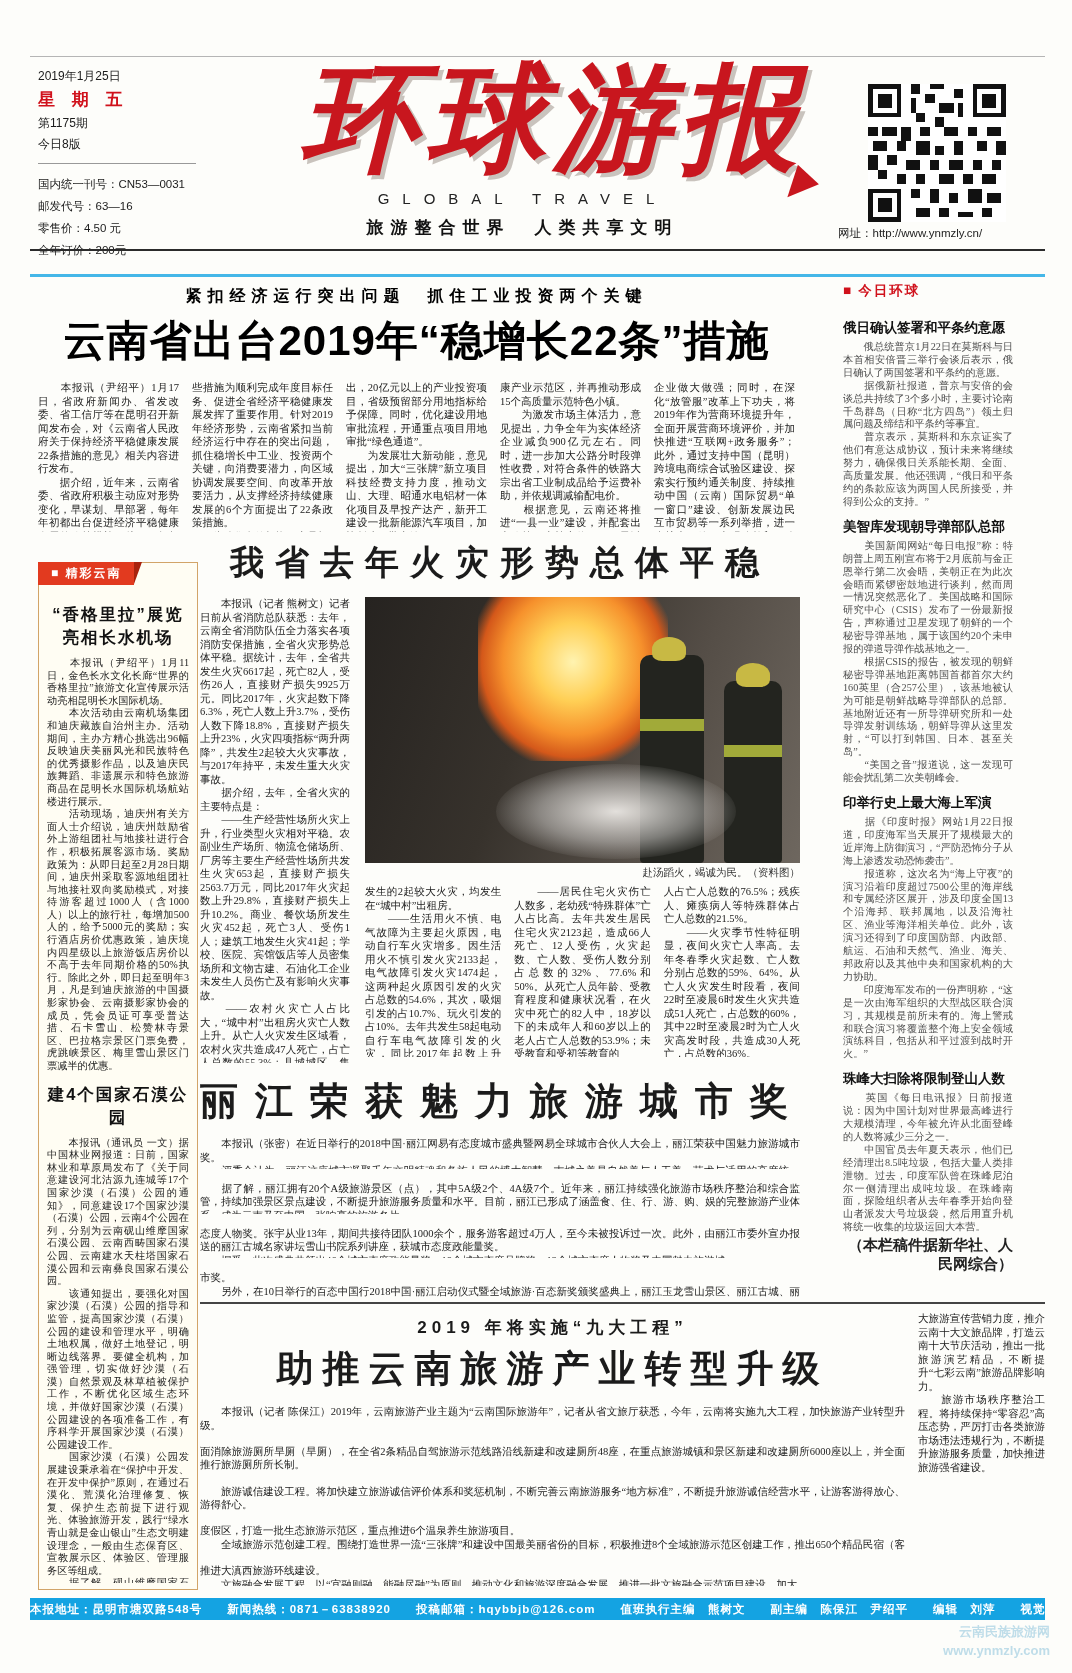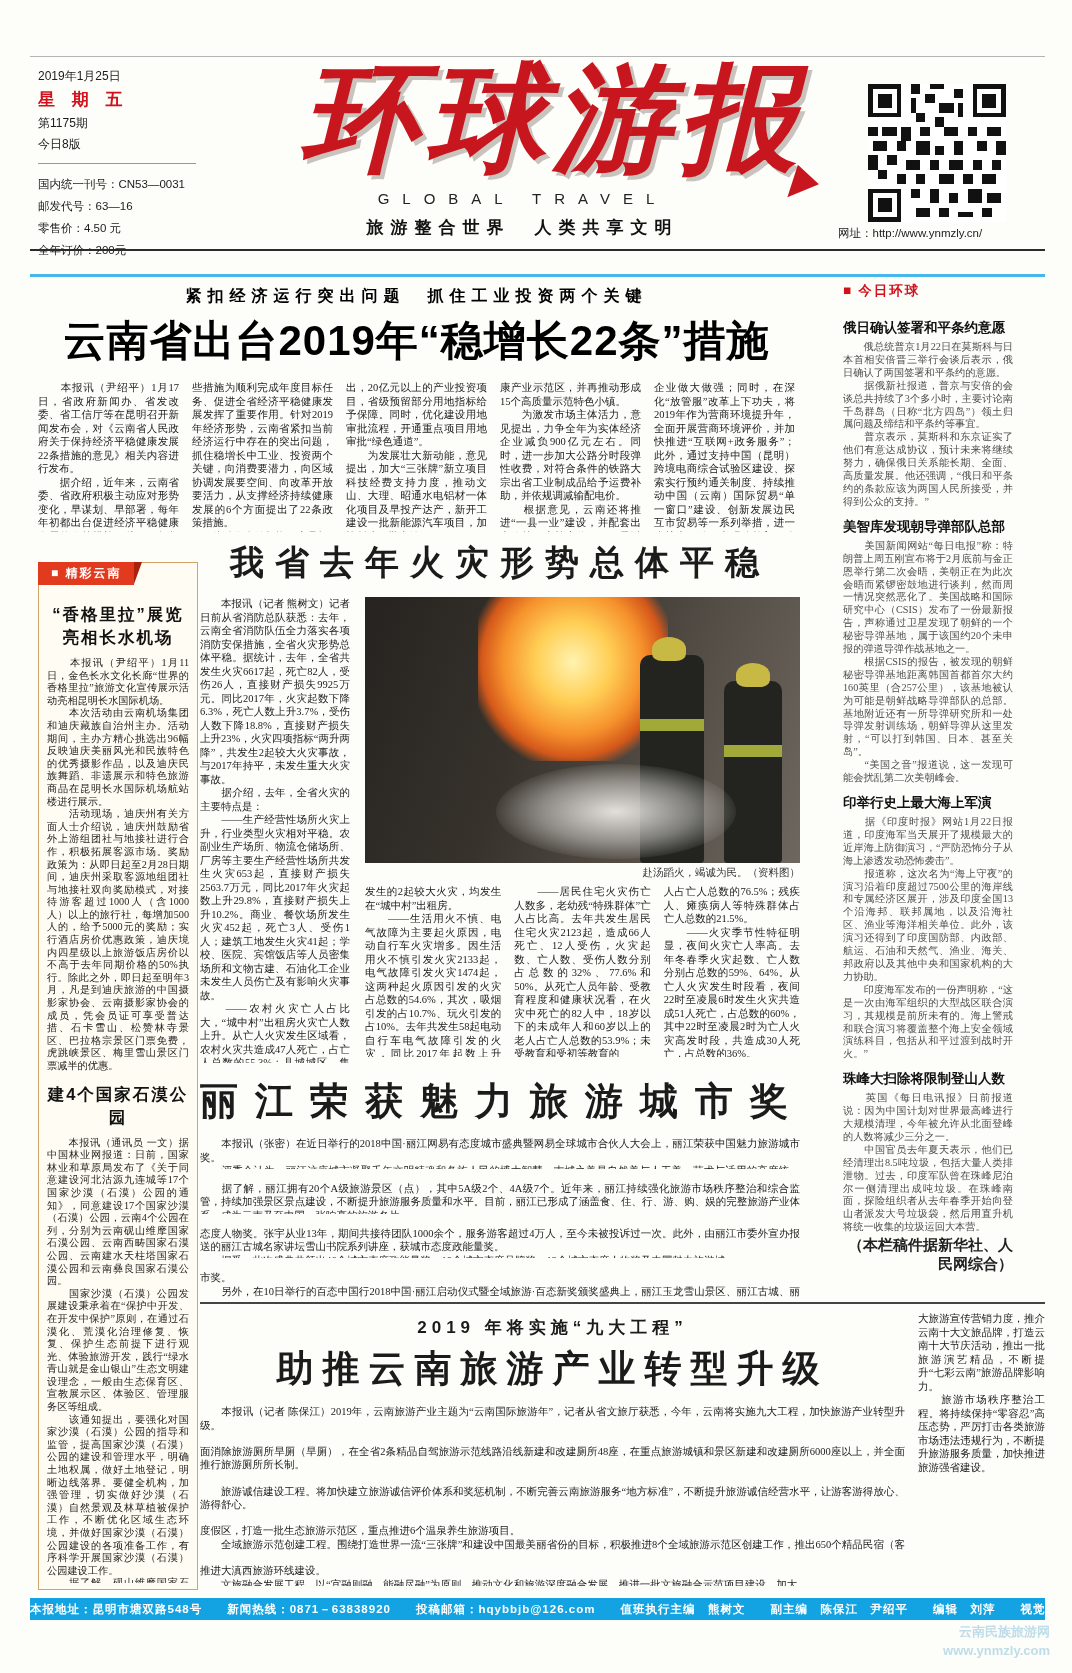--- a/index.html
+++ b/index.html
@@ -237,22 +237,22 @@
   <div class="abs" id="sidebar">
     <div id="sb-ribbon">■ 精彩云南</div>
     <div id="sb-body">
       <div class="sb-hl">“香格里拉”展览
 亮相长水机场</div>
       <p class="sb-p">　　本报讯（尹绍平）1月11日，金色长水文化长廊“世界的香格里拉”旅游文化宣传展示活动亮相昆明长水国际机场。</p>
       <p class="sb-p">　　本次活动由云南机场集团和迪庆藏族自治州主办。活动期间，主办方精心挑选出96幅反映迪庆美丽风光和民族特色的优秀摄影作品，以及迪庆民族舞蹈、非遗展示和特色旅游商品在昆明长水国际机场航站楼进行展示。</p>
       <p class="sb-p">　　活动现场，迪庆州有关方面人士介绍说，迪庆州鼓励省外上游组团社与地接社进行合作，积极拓展客源市场。奖励政策为：从即日起至2月28日期间，迪庆州采取客源地组团社与地接社双向奖励模式，对接待游客超过1000人（含1000人）以上的旅行社，每增加500人的，给予5000元的奖励；实行酒店房价优惠政策，迪庆境内四星级以上旅游饭店房价以不高于去年同期价格的50%执行。除此之外，即日起至明年3月，凡是到迪庆旅游的中国摄影家协会、云南摄影家协会的成员，凭会员证可享受普达措、石卡雪山、松赞林寺景区、巴拉格宗景区门票免费，虎跳峡景区、梅里雪山景区门票减半的优惠。</p>
       <div class="sb-hl">建4个国家石漠公园</div>
       <p class="sb-p">　　本报讯（通讯员 一文）据中国林业网报道：日前，国家林业和草原局发布了《关于同意建设河北沽源九连城等17个国家沙漠（石漠）公园的通知》，同意建设17个国家沙漠（石漠）公园，云南4个公园在列，分别为云南砚山维摩国家石漠公园、云南西畴国家石漠公园、云南建水天柱塔国家石漠公园和云南彝良国家石漠公园。</p>
+      <p class="sb-p">　　该通知提出，要强化对国家沙漠（石漠）公园的指导和监管，提高国家沙漠（石漠）公园的建设和管理水平，明确土地权属，做好土地登记，明晰边线落界。要健全机构，加强管理，切实做好沙漠（石漠）自然景观及林草植被保护工作，不断优化区域生态环境，并做好国家沙漠（石漠）公园建设的各项准备工作，有序科学开展国家沙漠（石漠）公园建设工作。</p>
       <p class="sb-p">　　国家沙漠（石漠）公园发展建设秉承着在“保护中开发、在开发中保护”原则，在通过石漠化、荒漠化治理修复、恢复、保护生态前提下进行观光、体验旅游开发，践行“绿水青山就是金山银山”生态文明建设理念，一般由生态保育区、宣教展示区、体验区、管理服务区等组成。</p>
-      <p class="sb-p">　　该通知提出，要强化对国家沙漠（石漠）公园的指导和监管，提高国家沙漠（石漠）公园的建设和管理水平，明确土地权属，做好土地登记，明晰边线落界。要健全机构，加强管理，切实做好沙漠（石漠）自然景观及林草植被保护工作，不断优化区域生态环境，并做好国家沙漠（石漠）公园建设的各项准备工作，有序科学开展国家沙漠（石漠）公园建设工作。</p>
       <p class="sb-p">　　据了解，砚山维摩国家石漠公园，位于文山州境内，总规划面积1770.8公顷；西畴国家石漠公园，位于文山州西畴县兴街乡（镇）辖区内，总面积2404.9公顷；建水天柱塔国家石漠公园位于红河州建水县临安镇、面甸镇辖区内，总面积5235.39公顷；彝良国家石漠公园位于昭通市彝良县辖区内，总面积1485.06公顷。</p>
     </div>
   </div>
 
   <div class="abs" id="fire">
     <div class="headline sans">我省去年火灾形势总体平稳</div>
     <div class="bodywrap">
       <div class="col c1">　　本报讯（记者 熊树文）记者日前从省消防总队获悉：去年，云南全省消防队伍全力落实各项消防安保措施，全省火灾形势总体平稳。据统计，去年，全省共发生火灾6617起，死亡82人，受伤26人，直接财产损失9925万元。同比2017年，火灾起数下降6.3%，死亡人数上升3.7%，受伤人数下降18.8%，直接财产损失上升23%，火灾四项指标“两升两降”，共发生2起较大火灾事故，与2017年持平，未发生重大火灾事故。
 　　据介绍，去年，全省火灾的主要特点是：
 　　——生产经营性场所火灾上升，行业类型火灾相对平稳。农副业生产场所、物流仓储场所、厂房等主要生产经营性场所共发生火灾653起，直接财产损失2563.7万元，同比2017年火灾起数上升29.8%，直接财产损失上升10.2%。商业、餐饮场所发生火灾452起，死亡3人、受伤1人；建筑工地发生火灾41起；学校、医院、宾馆饭店等人员密集场所和文物古建、石油化工企业未发生人员伤亡及有影响火灾事故。

